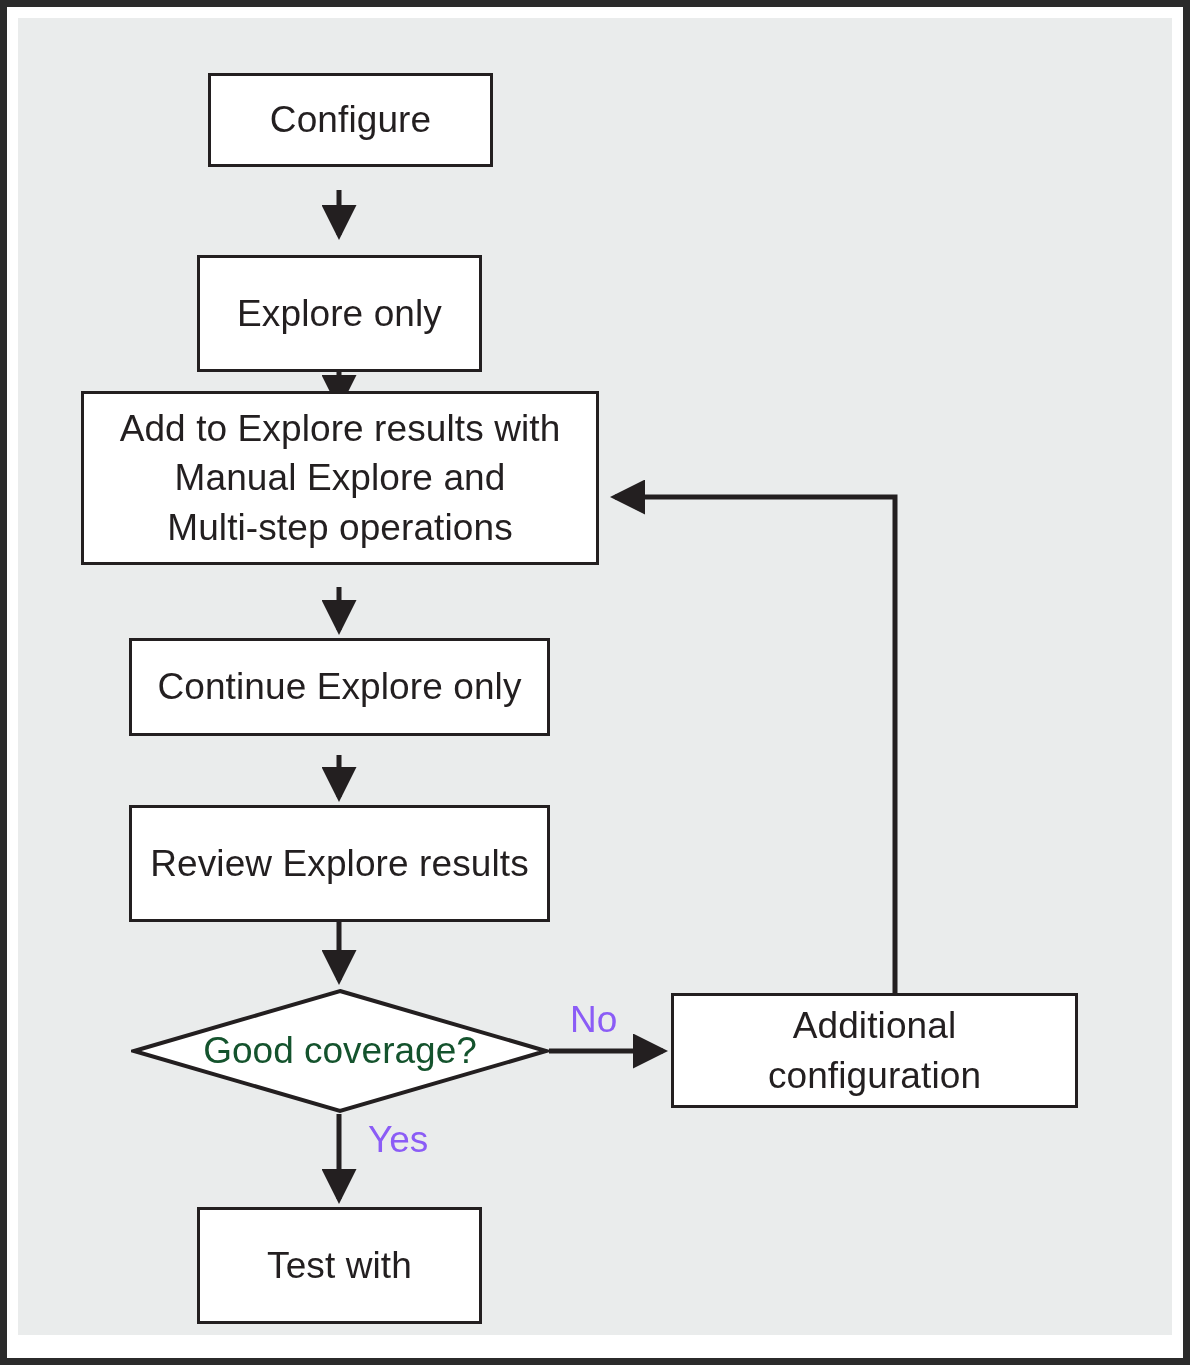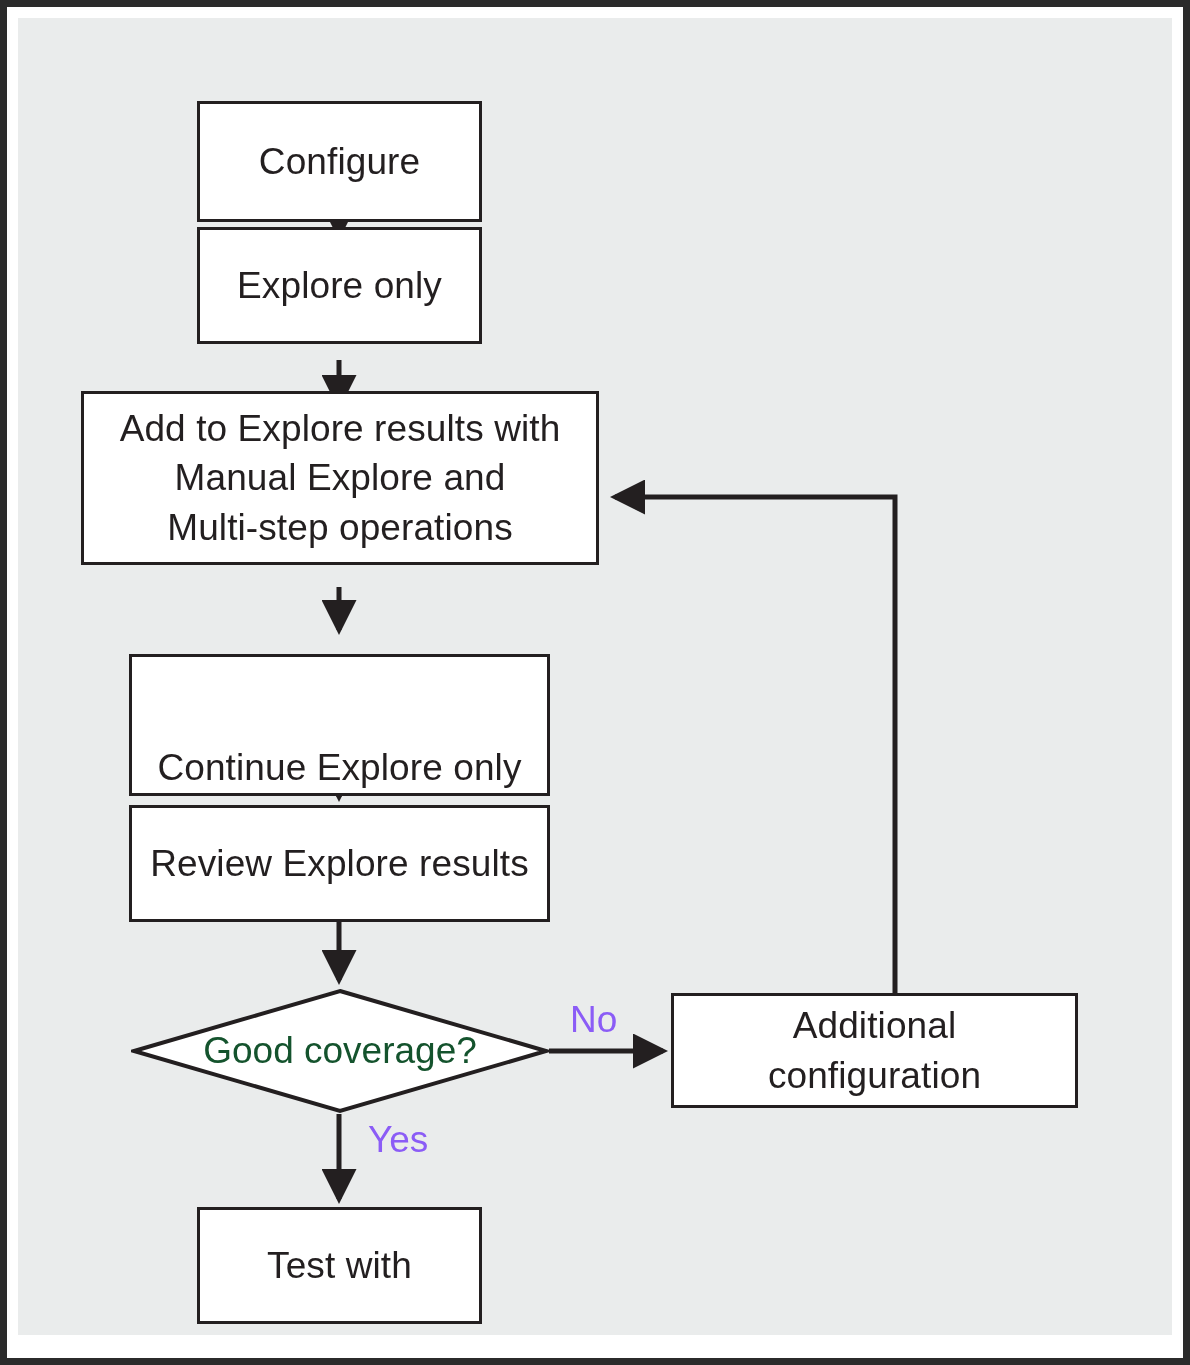--- a/index.html
+++ b/index.html
@@ -60,24 +60,24 @@
     color: #231f20;
     font-size: 37px;
     line-height: 1.34;
     font-weight: 400;
     letter-spacing: 0.1px;
     white-space: pre-line;
     padding: 0 10px;
   }
 
   
-  #node-configure       { left: 179px;  top: 55px;   width: 285px; height: 121px; margin-top: 28px; }
-  #node-explore-only    { left: 179px;  top: 209px;  width: 285px; height: 117px; }
+  #node-configure       { left: 190px;  top: 55px;   width: 285px; height: 94px; }
+  #node-explore-only    { left: 179px;  top: 237px;  width: 285px; height: 117px; }
   #node-add-to-explore  { left: 63px;   top: 373px;  width: 518px; height: 174px; }
-  #node-continue        { left: 111px;  top: 636px;  width: 421px; height: 142px; align-items: flex-end; }
+  #node-continue        { left: 111px;  top: 620px;  width: 421px; height: 98px; }
   #node-review          { left: 111px;  top: 787px;  width: 421px; height: 117px; }
   #node-additional      { left: 653px;  top: 975px;  width: 407px; height: 115px; }
   #node-test-only       { left: 179px;  top: 1189px; width: 285px; height: 117px; }
 
   
   #node-decision {
     position: absolute;
     left: 113px;
     top: 970px;
     width: 418px;

